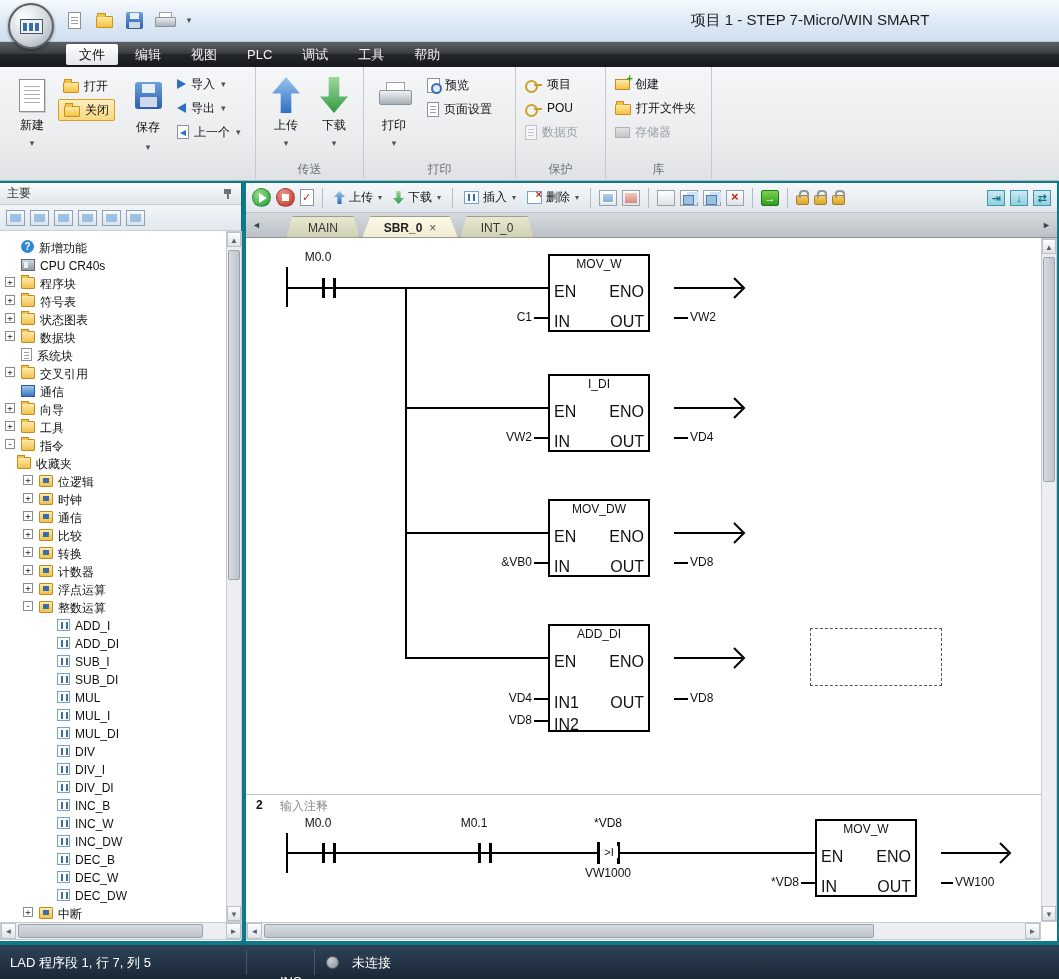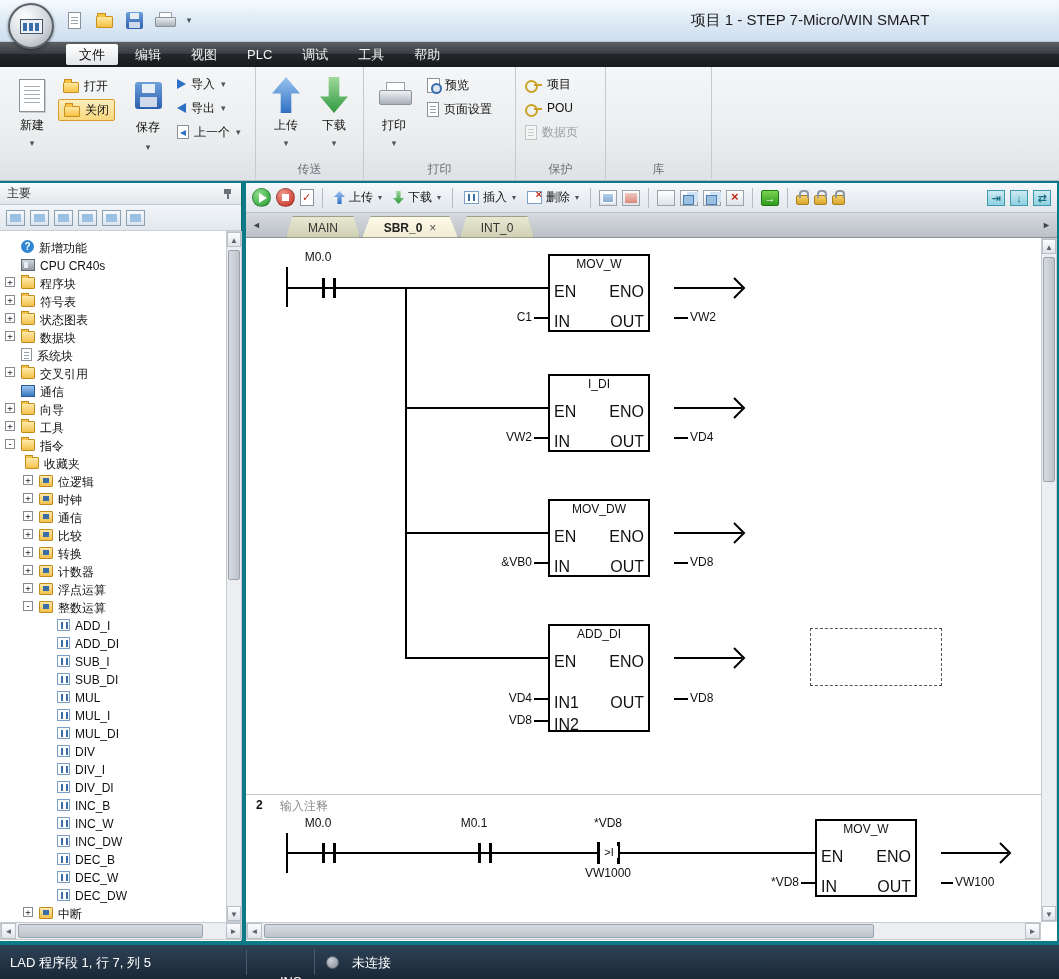--- a/index.html
+++ b/index.html
@@ -85,21 +85,21 @@
 #sbheader{position:absolute;left:0;top:0;width:100%;height:22px;background:linear-gradient(#fafbfc,#dfe5ea);border-bottom:1px solid #c2c9cf;line-height:21px;padding-left:7px;color:#333;}
 .pin-ico{position:absolute;right:8px;top:5px;width:10px;height:12px;}
 .pin-ico::before{content:"";position:absolute;left:1px;top:1px;width:7px;height:5px;background:#6a7278;}
 .pin-ico::after{content:"";position:absolute;left:4px;top:6px;width:2px;height:5px;background:#6a7278;}
 #sbtoolbar{position:absolute;left:0;top:22px;width:100%;height:26px;background:linear-gradient(#f2f5f8,#e2e8ee);border-bottom:1px solid #c9cfd5;display:flex;align-items:center;gap:5px;padding-left:6px;}
 .sbt{width:19px;height:16px;border:1px solid #8fa0ae;background:linear-gradient(#f8fbfd,#d9e3ec);position:relative;}
 .sbt::after{content:"";position:absolute;left:3px;top:3px;right:3px;bottom:3px;background:#9cc0e2;}
 #tree{position:absolute;left:0;top:48px;width:226px;height:691px;overflow:hidden;padding-top:8px;background:#fff;}
 .trow{height:18px;line-height:18px;white-space:nowrap;cursor:default;}
 .trow .tlabel{font-size:12px;vertical-align:top;}
-.pe0{padding-left:5px}.pn0{padding-left:21px}.pe1{padding-left:23px}.pn1{padding-left:25px}.pn2{padding-left:57px}
+.pe0{padding-left:5px}.pn0{padding-left:21px}.pe1{padding-left:23px}.pn1{padding-left:17px}.pn2{padding-left:57px}
 .exp{display:inline-block;width:10px;height:10px;border:1px solid #848b93;background:#fff;font-size:9px;line-height:8px;text-align:center;margin-right:6px;color:#222;vertical-align:3px;font-family:"DejaVu Sans Mono",monospace;}
 .ic{display:inline-block;width:14px;height:12px;margin-right:5px;position:relative;vertical-align:-1px;}
 .ic-folder{background:linear-gradient(#ffe9a8,#f2c14e);border:1px solid #c08c1e;border-radius:1px;}
 .ic-folder::before{content:"";position:absolute;top:-3px;left:-1px;width:6px;height:2px;background:#f2c14e;border:1px solid #c08c1e;border-bottom:0;}
 .ic-inst{background:linear-gradient(#ffe9a8,#f2c14e);border:1px solid #c08c1e;border-radius:1px;}
 .ic-inst::after{content:"";position:absolute;left:3px;top:2px;width:6px;height:5px;background:#3a6ea8;}
 .ic-doc2{background:#fff;border:1px solid #8a929a;width:11px;height:13px;}
 .ic-doc2::before{content:"";position:absolute;left:2px;top:3px;width:5px;height:1px;background:#9aa2aa;box-shadow:0 3px 0 #9aa2aa,0 6px 0 #9aa2aa;}
 .ic-help{background:#2e86d4;border-radius:50%;width:13px;height:13px;color:#fff;}
 .ic-help::after{content:"?";position:absolute;left:0;right:0;top:0;text-align:center;font-size:10px;line-height:13px;font-weight:bold;}
@@ -305,20 +305,34 @@
           </div>
         <div class="smbtn dis">
             <span class="si si-page"></span>
             <span>数据页</span>
           </div>
       </div>
       <div class="glabel">保护</div>
     </div>
 
     <div class="rgroup" style="left:606px;width:106px;">
+      <div class="smcol" style="left:4px;top:6px;">
+        <div class="smbtn">
+            <span class="si si-create"></span>
+            <span>创建</span>
+          </div>
+        <div class="smbtn">
+            <span class="si si-folder"></span>
+            <span>打开文件夹</span>
+          </div>
+        <div class="smbtn dis">
+            <span class="si si-chip"></span>
+            <span>存储器</span>
+          </div>
+      </div>
       <div class="glabel">库</div>
     </div>
   </div>
 
   <div id="workarea">
 
     <div id="sidebar">
       <div id="sbheader">
         <span>主要</span>
         <span class="pin-ico"></span>

